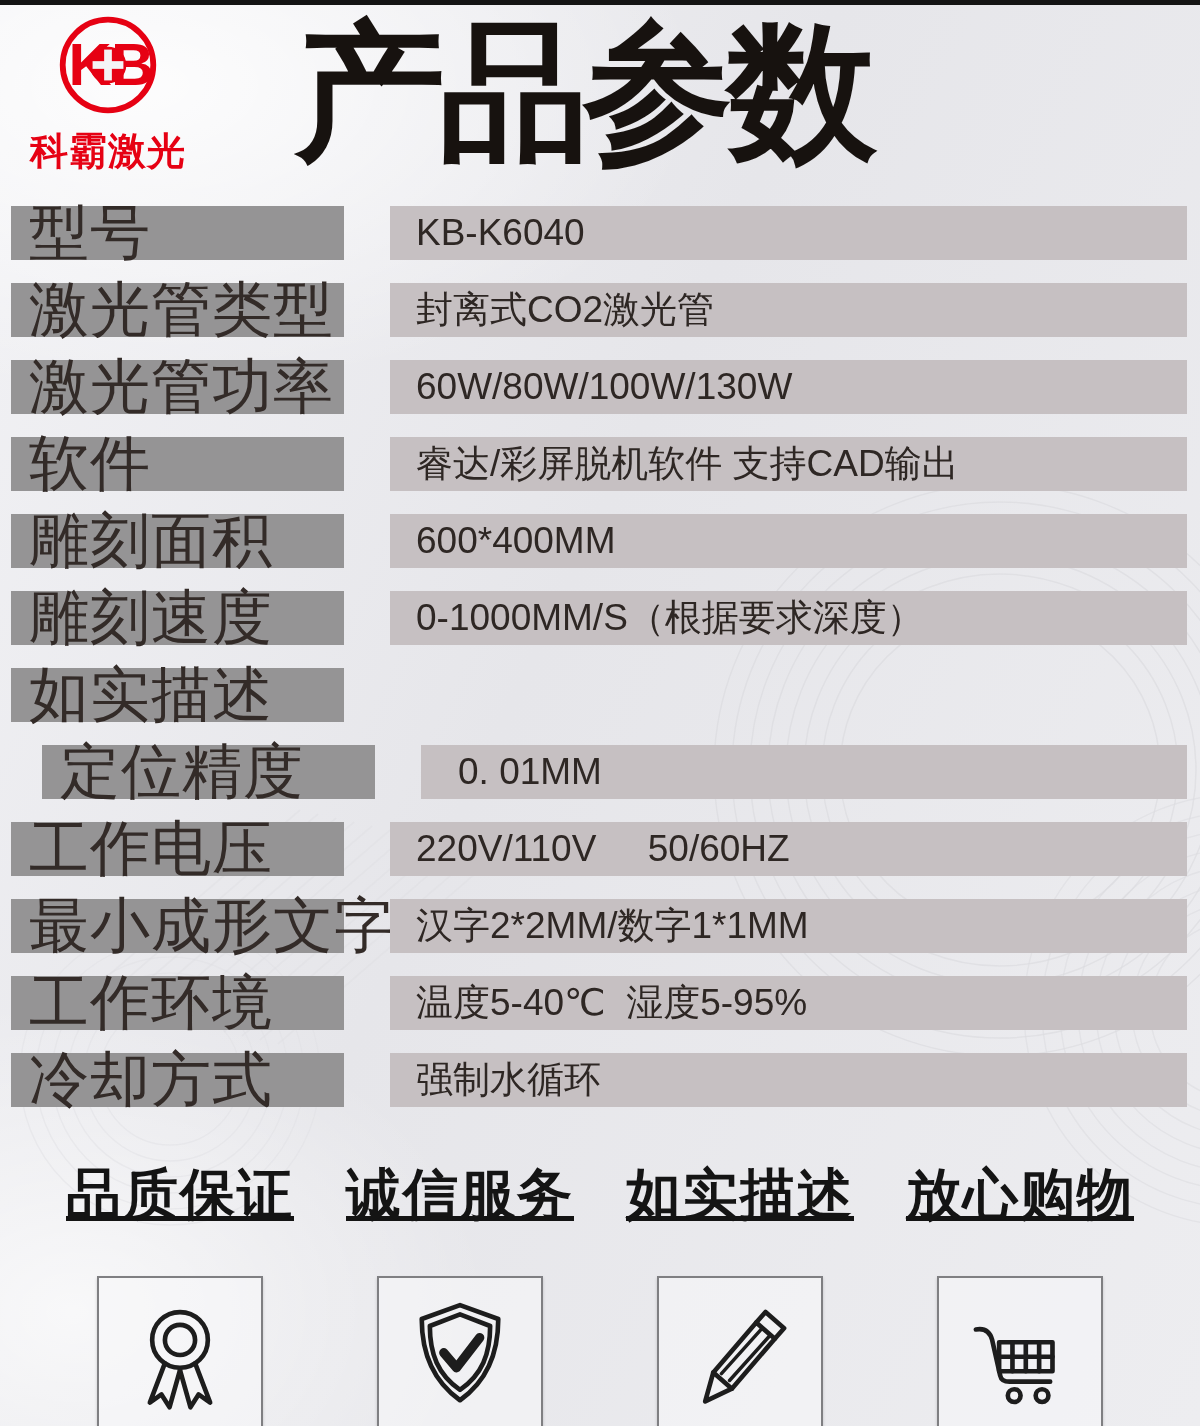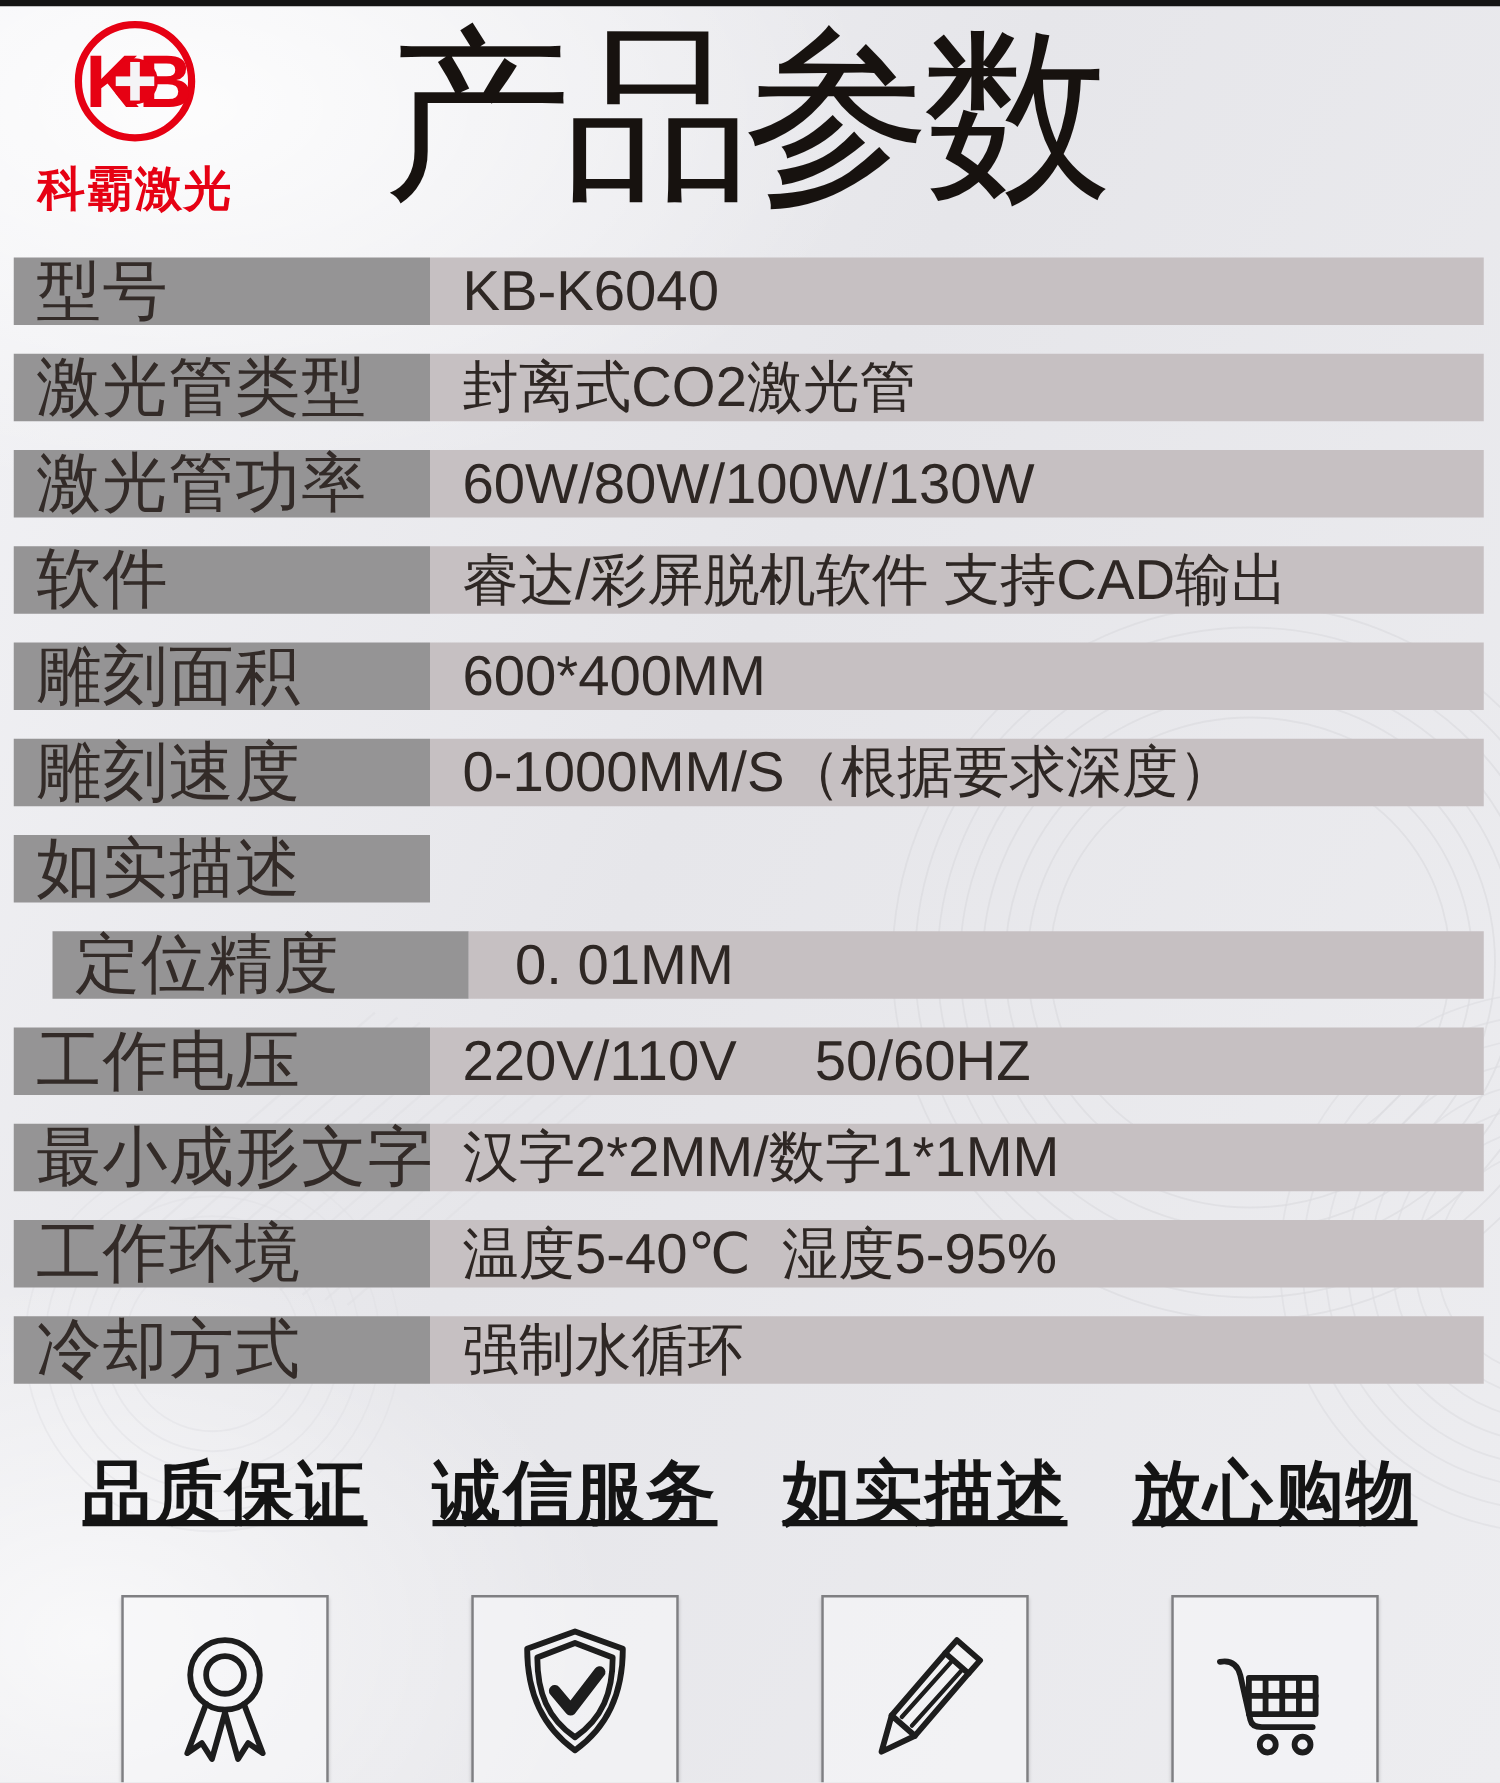--- a/index.html
+++ b/index.html
@@ -22,41 +22,41 @@
     position:absolute;left:0;top:0;width:100%;height:5px;
     z-index:3;
   }
   
   .logo-wrap{position:absolute;left:28px;top:12px;width:160px;z-index:2;text-align:center;}
   .logo-emblem{display:block;margin:0 auto;width:106px;height:106px;}
   .logo-text{
     margin-top:8px;font-size:38px;font-weight:bold;letter-spacing:1px;white-space:nowrap;
   }
   .page-title{
-    position:absolute;left:307px;top:14px;z-index:2;
-    font-size:150px;line-height:1.05;font-weight:400;letter-spacing:-6px;
+    position:absolute;left:295px;top:14px;z-index:2;
+    font-size:150px;line-height:1.05;font-weight:700;letter-spacing:-6px;
     white-space:nowrap;
   }
   
   .spec-table{
     position:absolute;left:11px;top:206px;width:1176px;z-index:2;
     display:flex;flex-direction:column;gap:23px;
   }
   .spec-row{display:flex;height:54px;}
   .spec-row-label{
     width:333px;flex:0 0 333px;
     display:flex;align-items:center;
     padding-left:18px;box-sizing:border-box;
-    font-size:52px;color:#332b28;letter-spacing:1px;white-space:nowrap;
+    font-size:60px;color:#332b28;letter-spacing:1px;white-space:nowrap;
   }
   .spec-row-value{
     flex:1;
     display:flex;align-items:center;
     padding-left:26px;box-sizing:border-box;
-    font-size:45px;color:#2e2724;white-space:pre;
+    font-size:37px;color:#2e2724;white-space:pre;margin-left:46px;
   }
   
   .badges{
     position:absolute;left:60px;top:1158px;width:1080px;z-index:2;
     display:flex;justify-content:space-between;
   }
   .badge{width:240px;display:flex;flex-direction:column;align-items:center;}
   .badge-label{
     font-size:55px;font-weight:bold;color:#141414;letter-spacing:2px;white-space:nowrap;text-decoration:underline;
   }

